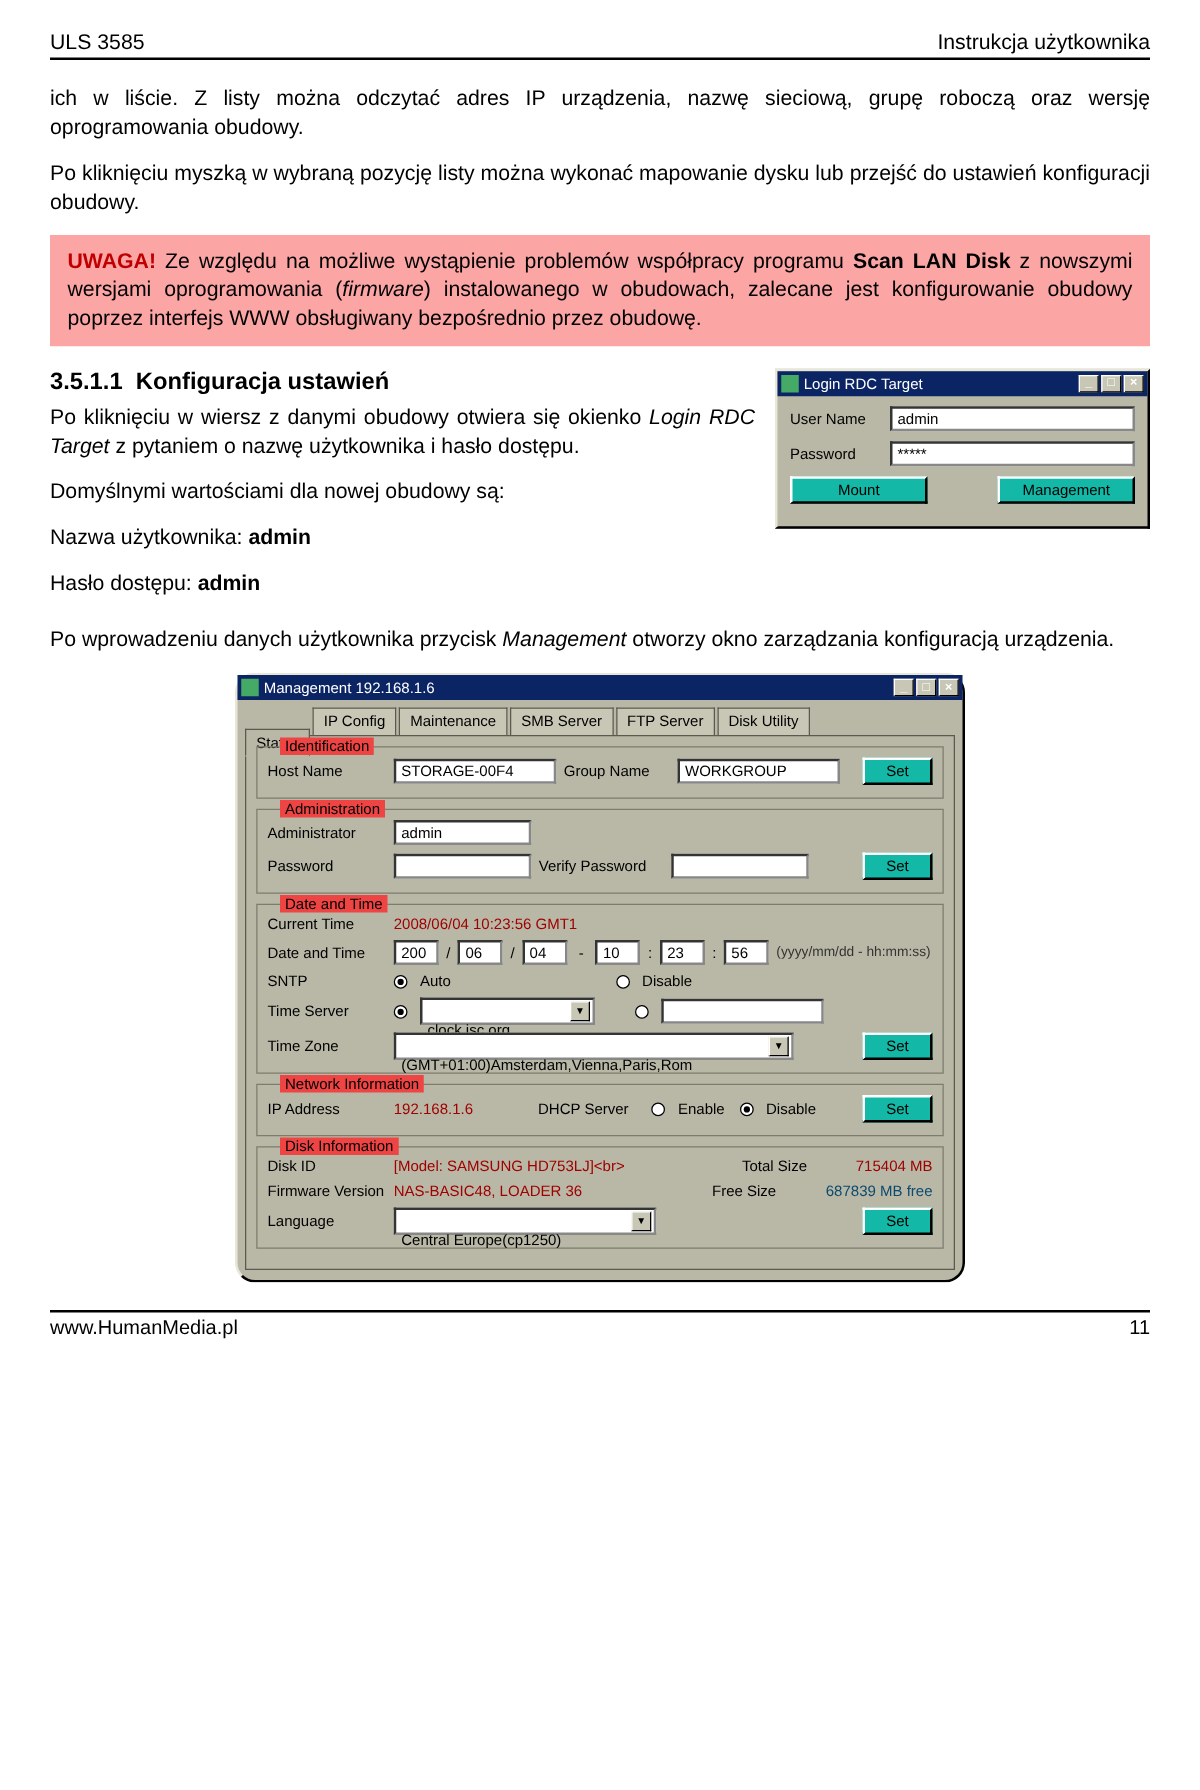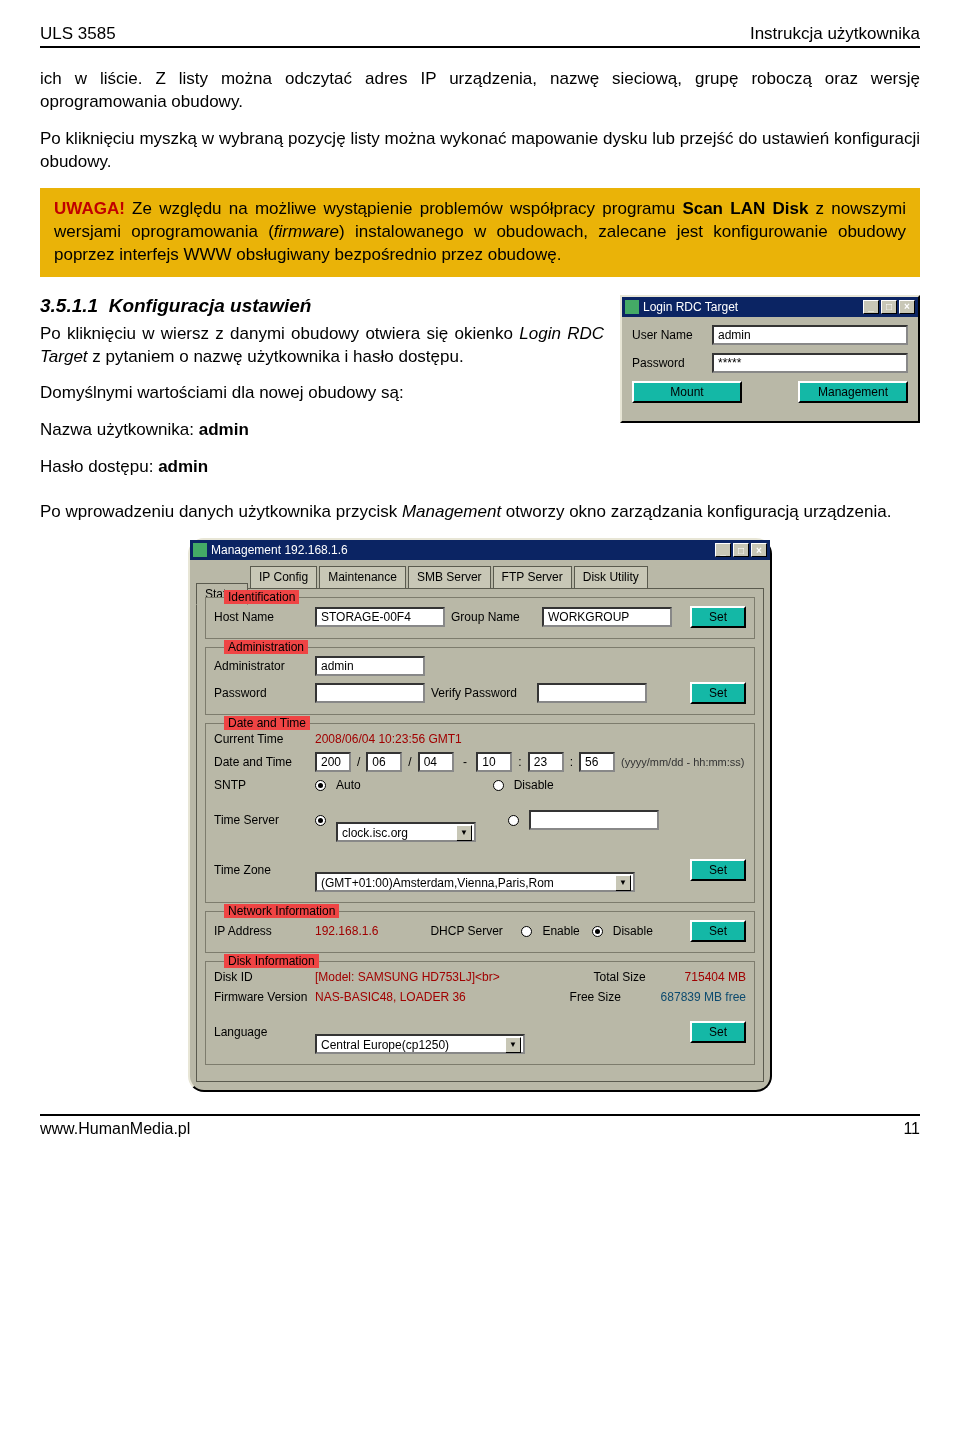--- a/index.html
+++ b/index.html
@@ -15,31 +15,31 @@
   .header-row {
     display: flex;
     justify-content: space-between;
     font-size: 17px;
     border-bottom: 2px solid #000;
     padding-bottom: 2px;
     margin-bottom: 20px;
   }
   .body-text { font-size: 17px; text-align: justify; line-height: 1.35; margin: 0 0 14px 0; }
   .warn-box {
-    background: #eab308;
+    background: #fca5a5;
     padding: 10px 14px;
     font-size: 17px;
     text-align: justify;
     line-height: 1.35;
     margin-bottom: 18px;
   }
   .warn-box b.red { color: #c00000; }
   .warn-box b.prog { font-weight: bold; }
   em.italic { font-style: italic; }
-  h3.sect { font-size: 19px; font-weight: bold; margin: 0 0 6px 0; font-style: italic; }
+  h3.sect { font-size: 19px; font-weight: bold; margin: 0 0 6px 0; }
   .two-col { display: flex; gap: 16px; margin-bottom: 8px; }
   .two-col .left { flex: 1 1 auto; }
   .two-col .right { flex: 0 0 300px; }
   .footer-row {
     display: flex;
     justify-content: space-between;
     font-size: 16px;
     border-top: 2px solid #000;
     padding-top: 4px;
     margin-top: 22px;
@@ -76,22 +76,22 @@
   .lbl { font-size: 12px; }
   .txt {
     background:#fff; border:2px inset #888; height:20px; padding:1px 4px; font-size:12px;
   }
   .btn {
     background:#14b8a6; border:2px solid #000; border-top-color:#fff; border-left-color:#fff;
     height:22px; font-size:12px; display:inline-flex; align-items:center; justify-content:center;
     padding: 0 10px; cursor:default;
   }
   .sel {
-    background:#fff; border:2px inset #888; height:20px; padding:2px 18px 1px 4px; font-size:12px;
-    position:relative; display:inline-block;margin-top:24px;
+    background:#fff; border:2px inset #888; height:20px; padding:17px 18px 1px 4px; font-size:12px;
+    position:relative; display:inline-block;
   }
   .sel::after{
     content:"▼"; position:absolute; right:2px; top:1px; width:14px; height:14px;
     background:#c8c7b6; border:1px solid #000; border-top-color:#fff; border-left-color:#fff;
     font-size:8px; text-align:center; line-height:14px;
   }
   .radio { width:11px; height:11px; border:1px solid #000; border-radius:50%; background:#fff; display:inline-block; position:relative; margin-right:4px; vertical-align:middle;}
   .radio.on::after{ content:""; position:absolute; left:2px; top:2px; width:5px; height:5px; background:#000; border-radius:50%; }
 
   

